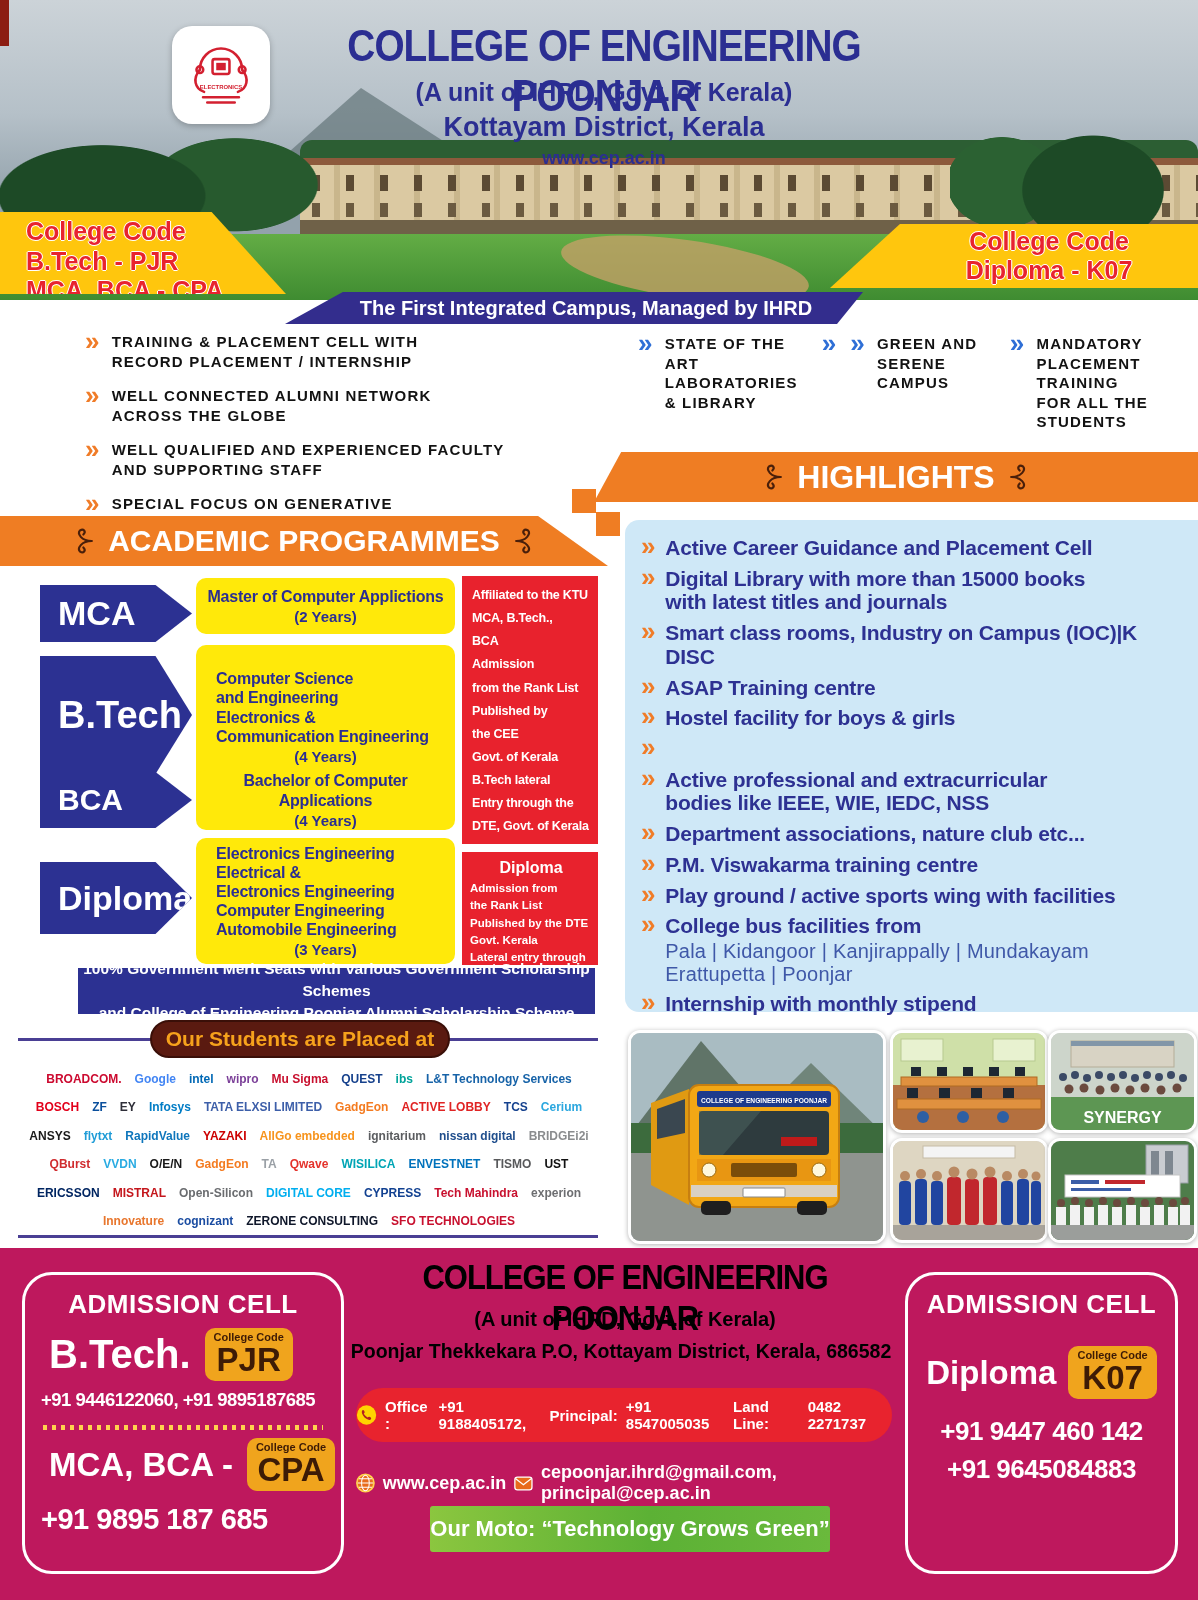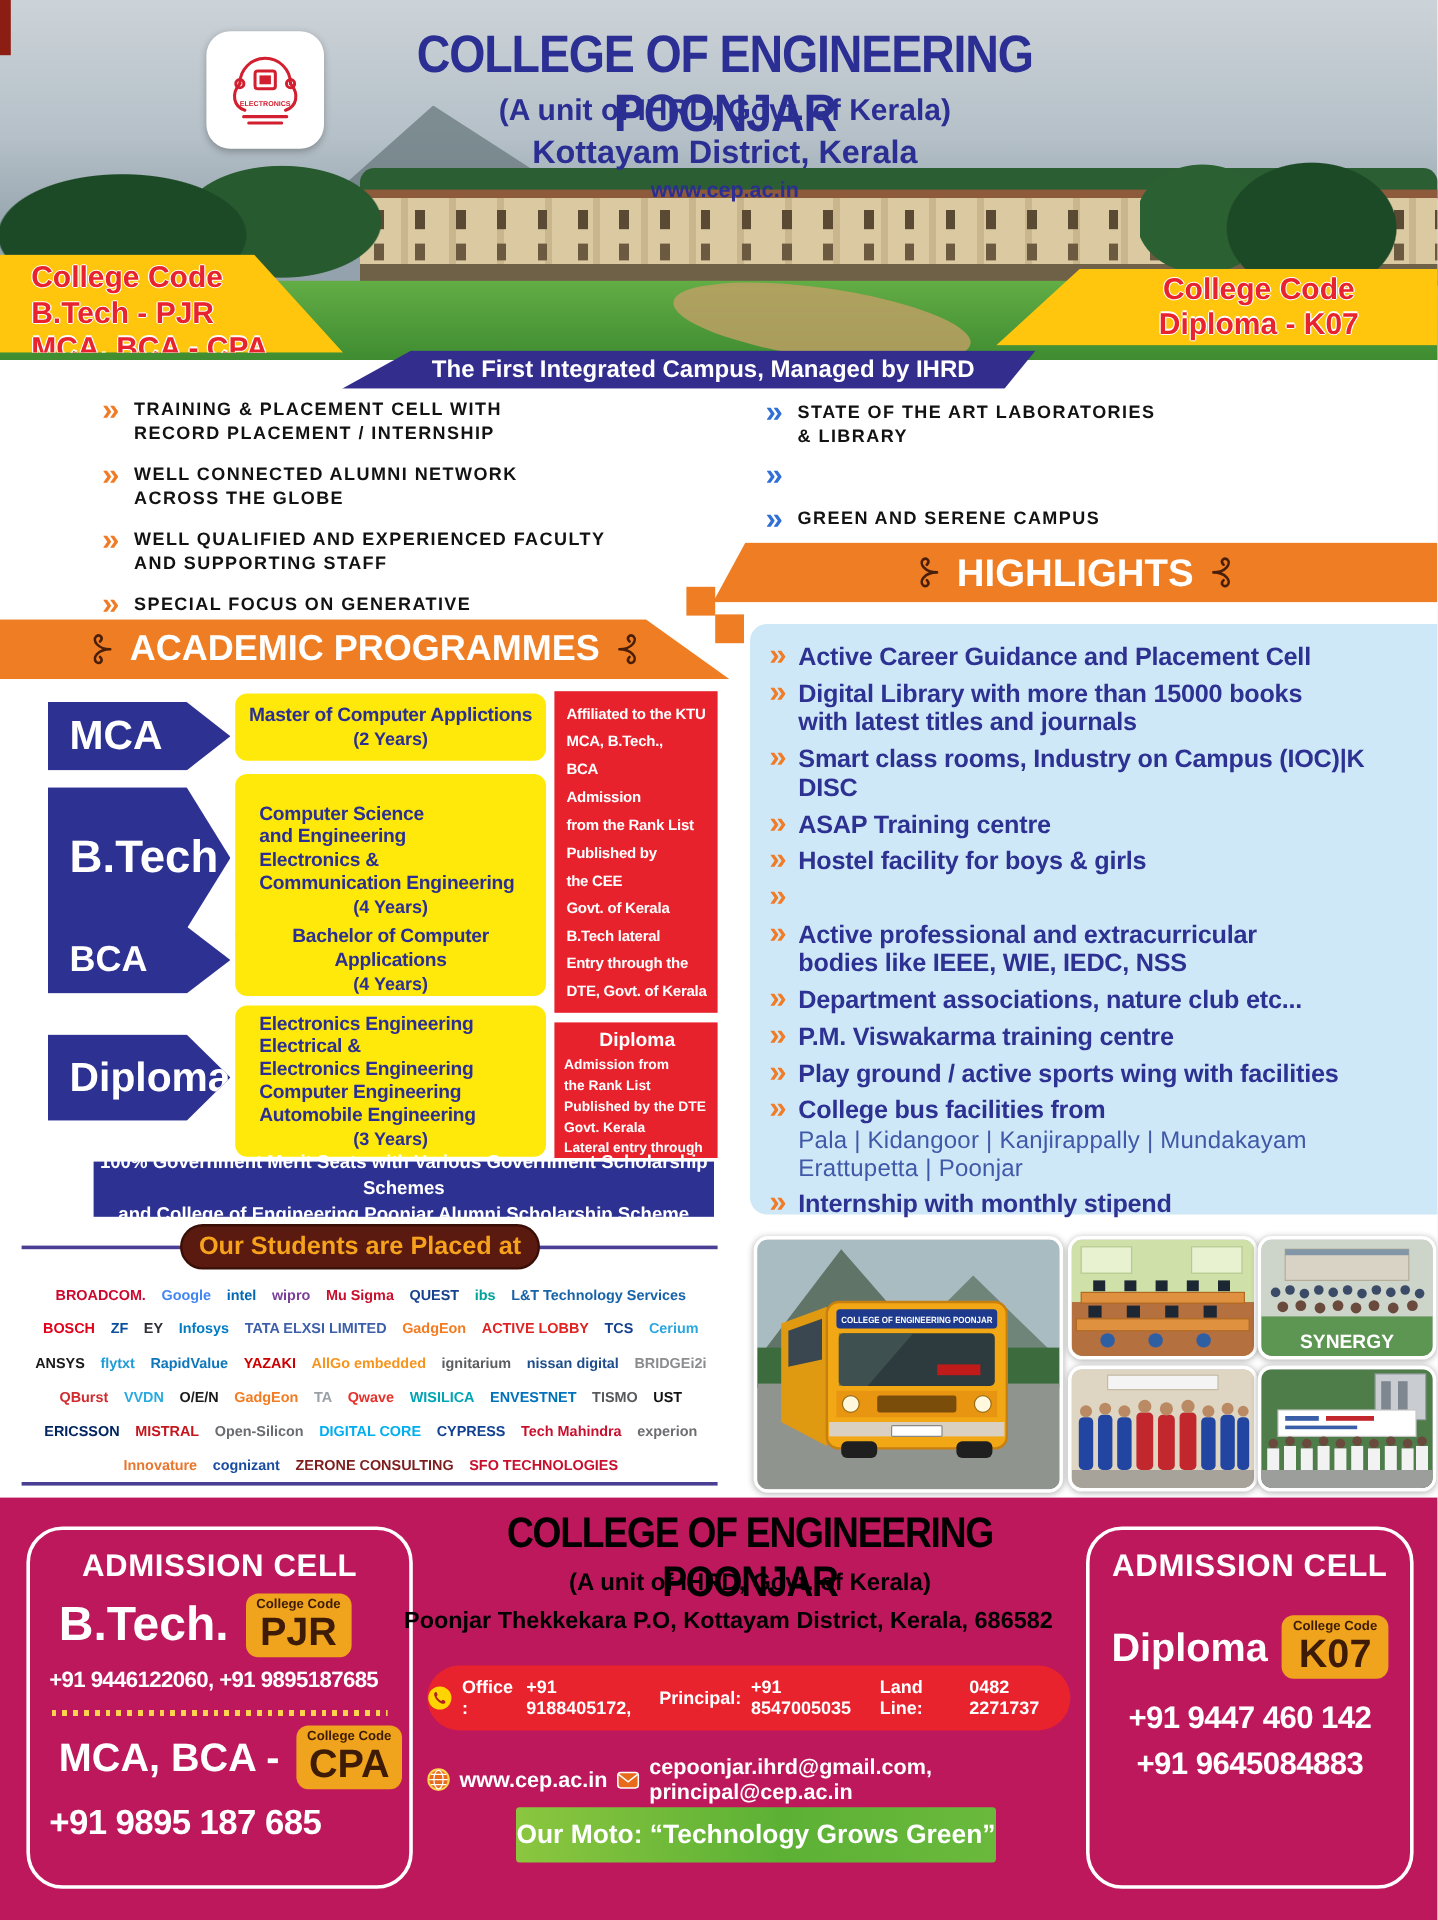--- a/index.html
+++ b/index.html
@@ -46,21 +46,21 @@
          clip-path:polygon(19% 0,100% 0,100% 100%,0 100%);display:flex;flex-direction:column;
          justify-content:center;align-items:center;padding-left:70px;}
   .codetext{font-size:25px;font-weight:800;color:#e8232e;line-height:1.18;
             text-shadow:0 1px 0 #fff,0 -1px 0 #fff,1px 0 0 #fff,-1px 0 0 #fff;}
   .ribbon{left:285px;top:292px;width:578px;height:32px;background:#332d8d;color:#fff;
           clip-path:polygon(10% 0,100% 0,95.5% 100%,0 100%);display:flex;align-items:center;
           justify-content:center;font-size:20px;font-weight:700;padding-left:24px;box-sizing:border-box;}
 
   
   .feats{left:85px;top:332px;width:520px;display:flex;flex-direction:column;gap:15px;}
-  .featsR{left:638px;top:334px;width:545px;display:flex;flex-direction:column;gap:13px;}
+  .featsR{left:638px;top:334px;width:545px;display:flex;flex-direction:row;gap:13px;}
   .feat{display:flex;gap:11px;font-size:15px;font-weight:800;color:#121212;letter-spacing:1.2px;line-height:1.3;}
   .chevO::before{content:"\00BB";color:#f07c28;font-size:26px;line-height:.7;font-weight:900;}
   .chevB::before{content:"\00BB";color:#2f6fd6;font-size:26px;line-height:.7;font-weight:900;}
 
   
   .secband{background:#ef7d23;color:#fff;display:flex;align-items:center;justify-content:center;gap:14px;font-weight:800;}
   .acad-h{left:0;top:516px;width:608px;height:50px;font-size:30px;clip-path:polygon(0 0,88.5% 0,100% 100%,0 100%);}
   .hl-h{left:594px;top:452px;width:604px;height:50px;font-size:32px;clip-path:polygon(4.5% 0,100% 0,100% 100%,0 100%);}
   .sq{background:#ef7d23;width:24px;height:24px;}
 
@@ -117,21 +117,21 @@
   .badge{background:#f0a41d;border-radius:10px;text-align:center;padding:3px 9px 5px;color:#3d1b06;}
   .badge .bl{font-size:11px;font-weight:800;}
   .badge .bc{font-size:33px;font-weight:900;line-height:1;}
   .f-ph{font-size:18.5px;font-weight:800;color:#fff;margin:8px 0 0 16px;letter-spacing:-.5px;}
   .f-ph2{font-size:29px;font-weight:800;color:#fff;margin:12px 0 0 16px;letter-spacing:-.5px;}
   .f-phr{font-size:26px;font-weight:800;color:#fff;margin-top:14px;letter-spacing:-.5px;line-height:1.4;}
   .dots{height:5px;margin:14px 18px 0;background:repeating-linear-gradient(90deg,#ffd34d 0 4px,transparent 4px 9px);}
   .fc-title{left:350px;top:14px;width:550px;text-align:center;font-size:31px;font-weight:900;color:#000;
             letter-spacing:-1px;transform:scaleY(1.15);}
   .fc-sub{left:350px;top:60px;width:550px;text-align:center;font-size:20px;font-weight:800;color:#000;}
-  .fc-addr{left:312px;top:92px;width:590px;text-align:center;font-size:19.5px;font-weight:700;color:#000;}
+  .fc-addr{left:326px;top:92px;width:590px;text-align:center;font-size:19.5px;font-weight:700;color:#000;}
   .fc-red{left:356px;top:140px;width:536px;height:54px;background:#e8232e;border-radius:27px;display:flex;
           align-items:center;justify-content:center;gap:8px;color:#fff;font-size:15px;font-weight:800;}
   .fc-web{left:356px;top:214px;width:536px;display:flex;align-items:center;justify-content:center;gap:8px;
           color:#fff;font-size:18px;font-weight:800;}
   .fc-motto{left:430px;top:258px;width:400px;height:46px;border-radius:3px;color:#fff;font-size:22px;
             font-weight:800;display:flex;align-items:center;justify-content:center;
             background:linear-gradient(90deg,#8bc63f,#5cb135 55%,#6ab93c);}
 </style>
 </head>
 <body>
@@ -399,21 +399,21 @@
     <span class="logo-t" style="color:#111111">UST</span>
     <span class="logo-t" style="color:#002561">ERICSSON</span>
     <span class="logo-t" style="color:#c4161c">MISTRAL</span>
     <span class="logo-t" style="color:#6a6c6f">Open-Silicon</span>
     <span class="logo-t" style="color:#00aeef">DIGITAL CORE</span>
     <span class="logo-t" style="color:#124191">CYPRESS</span>
     <span class="logo-t" style="color:#c8102e">Tech Mahindra</span>
     <span class="logo-t" style="color:#6d6e71">experion</span>
     <span class="logo-t" style="color:#e8762d">Innovature</span>
     <span class="logo-t" style="color:#1a4ca1">cognizant</span>
-    <span class="logo-t" style="color:#7f1d1d">ZERONE CONSULTING</span>
+    <span class="logo-t" style="color:#0f172a">ZERONE CONSULTING</span>
     <span class="logo-t" style="color:#c8102e">SFO TECHNOLOGIES</span>
   </div>
 
   <div class="abs photo ph-bus">
     <svg width="100%" height="100%" viewBox="0 0 252 208" preserveAspectRatio="none">
       <rect width="252" height="208" fill="#a9bcc2"></rect>
       <polygon points="0,100 70,8 150,100" fill="#607468"></polygon>
       <polygon points="110,100 180,30 252,100" fill="#70857a"></polygon>
       <rect y="90" width="252" height="34" fill="#3c6b3d"></rect>
       <rect y="120" width="252" height="88" fill="#8f948f"></rect>

